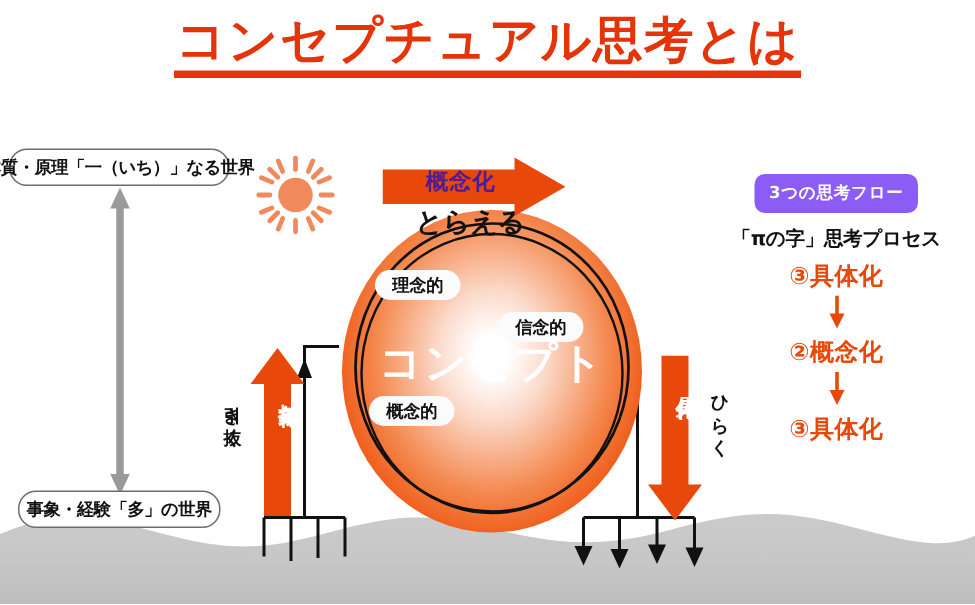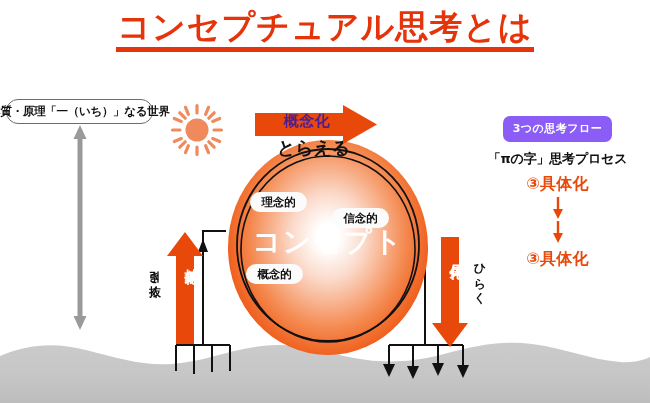--- a/index.html
+++ b/index.html
@@ -89,21 +89,21 @@
     background:radial-gradient(ellipse at 50% 45%,
        #ffffff 0%, #ffffff 8%, #fbd9c9 26%, #f4894f 55%, #ef5a17 74%, #f3997a 90%, rgba(247,196,171,0.35) 97%, rgba(255,255,255,0) 100%);
   }
   #ellipse-rings{position:absolute;left:0;top:0;width:200px;height:215px;}
   .pill{
     position:absolute;background:#fbfbfb;border-radius:11px;
     font-size:11.5px;font-weight:700;color:#111;
     display:flex;align-items:center;justify-content:center;
     height:20px;letter-spacing:-0.2px;
   }
-  #pill-rinen{left:22px;top:52px;width:57px;}
+  #pill-rinen{left:22px;top:40px;width:57px;}
   #pill-shinen{left:104px;top:68px;width:57px;}
   #pill-gainen{left:18px;top:124px;width:57px;}
   #pill-kannen{left:100px;top:124px;width:57px;}
   #concept-text{
     position:absolute;left:0;top:83px;width:200px;text-align:center;
     font-size:28px;font-weight:700;color:#ffffff;letter-spacing:1.5px;
   }
 
   
   #right-panel{left:470px;top:116px;width:175px;text-align:center;}
@@ -178,20 +178,21 @@
     <g fill="#111111">
       <polygon points="427,241 416,236 416,246"></polygon>
       <polygon points="389,377 383,364 395,364"></polygon>
       <polygon points="413,379 407,366 419,366"></polygon>
       <polygon points="438,376 432,363 444,363"></polygon>
       <polygon points="463,378 457,365 469,365"></polygon>
     </g>
   </svg>
 
   <div id="axis-box-top" class="abs axis-box">本質・原理「一（いち）」なる世界</div>
+  <div id="axis-box-bottom" class="abs axis-box">事象・経験「多」の世界</div>
 
   <svg id="sun" class="abs" viewBox="0 0 54 54">
     <circle cx="27" cy="27" r="11.5" fill="#f08a5d"></circle>
     <g stroke="#f08a5d" stroke-width="3.2" stroke-linecap="round">
       <line x1="27" y1="2.5" x2="27" y2="10"></line>
       <line x1="27" y1="44" x2="27" y2="51.5"></line>
       <line x1="2.5" y1="27" x2="10" y2="27"></line>
       <line x1="44" y1="27" x2="51.5" y2="27"></line>
       <line x1="9.8" y1="9.8" x2="15.2" y2="15.2"></line>
       <line x1="38.8" y1="38.8" x2="44.2" y2="44.2"></line>
@@ -247,20 +248,21 @@
   <div id="right-panel" class="abs">
     <div id="flow-badge">3つの思考フロー</div>
     <div id="flow-sub">「πの字」思考プロセス</div>
 
     <div class="flow-step">③具体化</div>
     <svg class="flow-arrow" viewBox="0 0 12 22">
       <line x1="6" y1="0" x2="6" y2="14" stroke="#e8490a" stroke-width="2.4"></line>
       <polygon points="6,22 1,12 11,12" fill="#e8490a"></polygon>
     </svg>
 
+    <div class="flow-step">②概念化</div>
     <svg class="flow-arrow" viewBox="0 0 12 22">
       <line x1="6" y1="0" x2="6" y2="14" stroke="#e8490a" stroke-width="2.4"></line>
       <polygon points="6,22 1,12 11,12" fill="#e8490a"></polygon>
     </svg>
 
     <div class="flow-step">③具体化</div>
   </div>
 
 </div>
 

